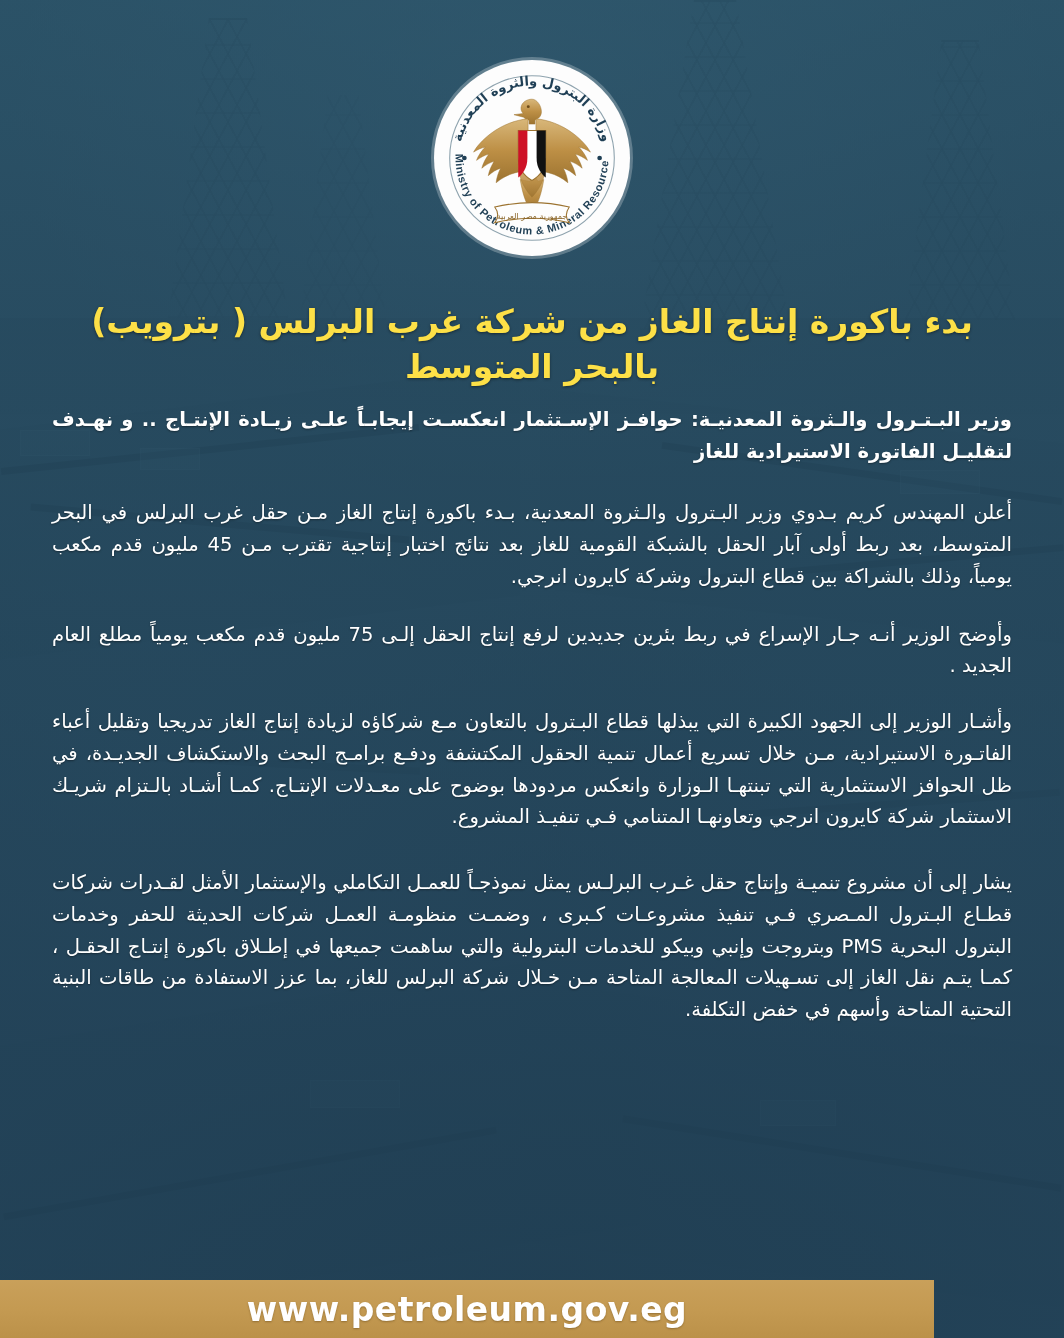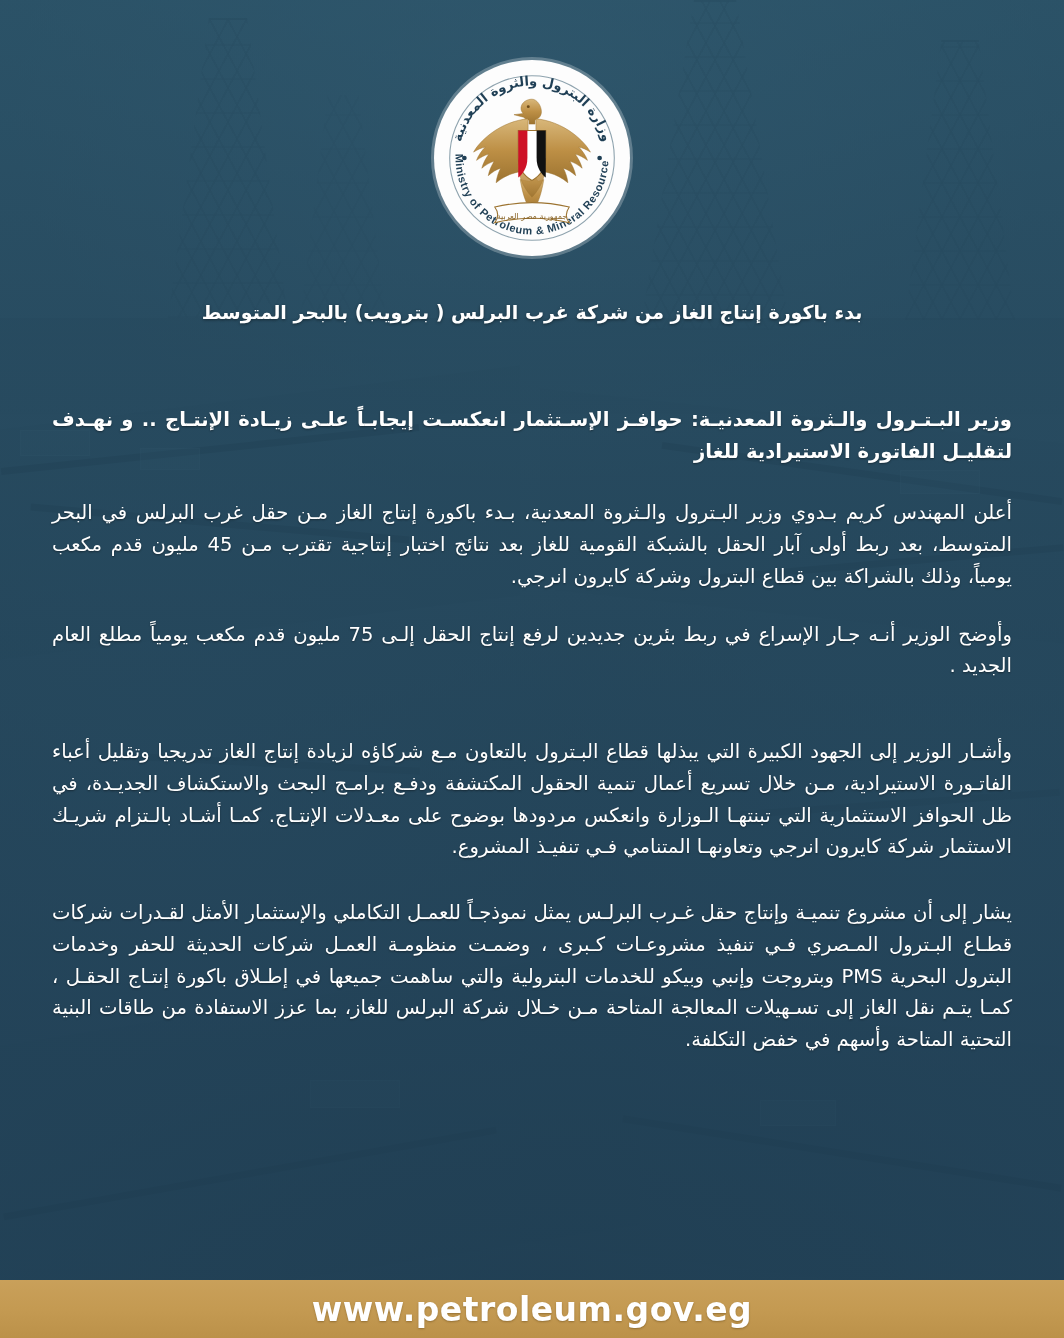--- a/index.html
+++ b/index.html
@@ -115,22 +115,22 @@
     position:absolute; inset:0; border-radius:50%;
     background:#fdfdfd;
     box-shadow:0 0 0 3px rgba(255,255,255,0.25);
   }
   .logo-svg { position:absolute; inset:0; }
 
   
   .headline {
     position:absolute; top:300px; left:0; right:0;
     text-align:center;
-    color:#ffffff;
-    font-size:19px;
+    color:#fde047;
+    font-size:33px;
     font-weight:bold;
     letter-spacing:0;
     padding:0 60px;
     line-height:1.35;
     text-shadow:0 1px 3px rgba(0,0,0,0.45);
   }
 
   .body-block {
     position:absolute;
     top:404px; left:52px; right:52px;
@@ -140,26 +140,26 @@
     text-align:justify;
     text-justify:inter-word;
     text-shadow:0 1px 2px rgba(0,0,0,0.40);
   }
   .para { margin-bottom:26px; }
   .para.lead { font-weight:bold; }
   .para:last-child { margin-bottom:12px; }
 
   .para.p1 { margin-bottom:30px; }
   .para.p2 { }
-  .para.p3 { margin-bottom:54px; }
+  .para.p3 { margin-bottom:24px; }
   .para.p4 { margin-bottom:34px; }
 
   
   .footer-bar {
-    position:absolute; left:0; bottom:0; width:1064px; height:58px;
+    position:absolute; left:0; bottom:0; width:934px; height:58px;
     background:linear-gradient(180deg,#c9a05a 0%, #c49a52 50%, #bb9149 100%);
     display:flex; align-items:center; justify-content:center;
     z-index:7;
   }
   .footer-url {
     color:#ffffff;
     font-size:33px;
     font-weight:bold;
     letter-spacing:0.5px;
     direction:ltr;

